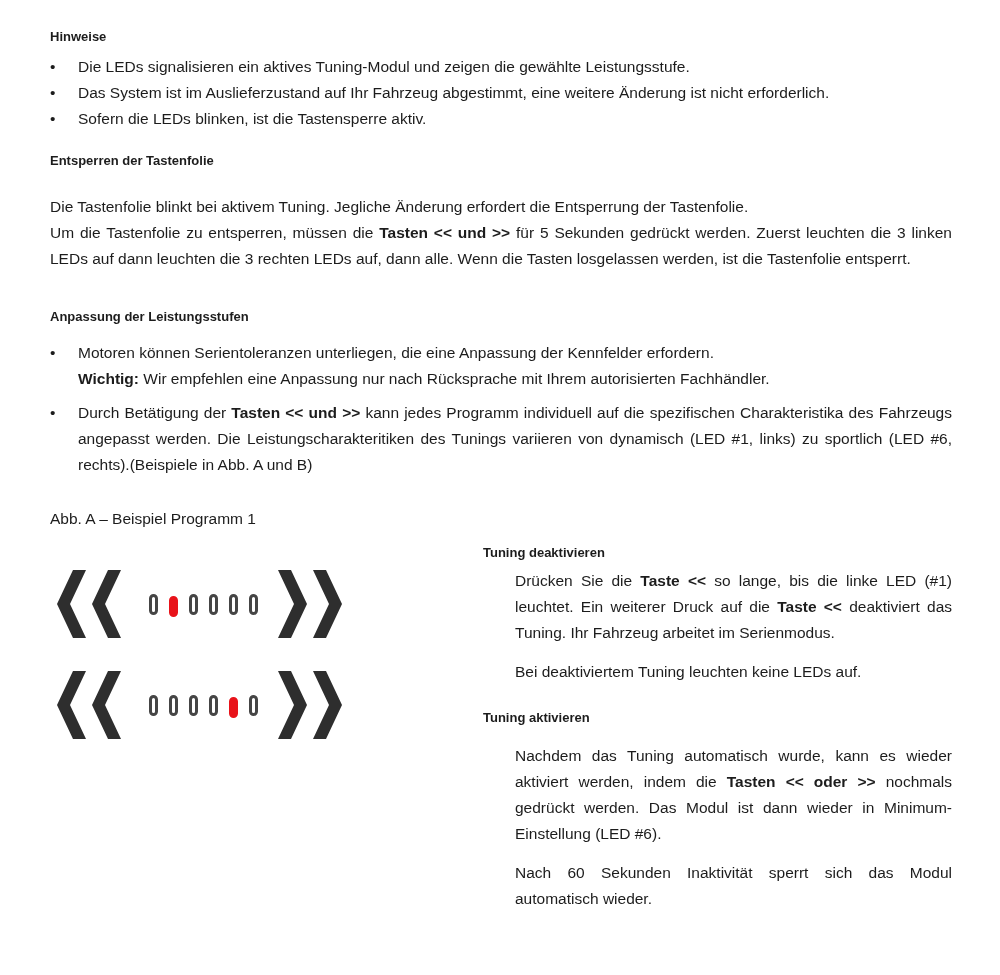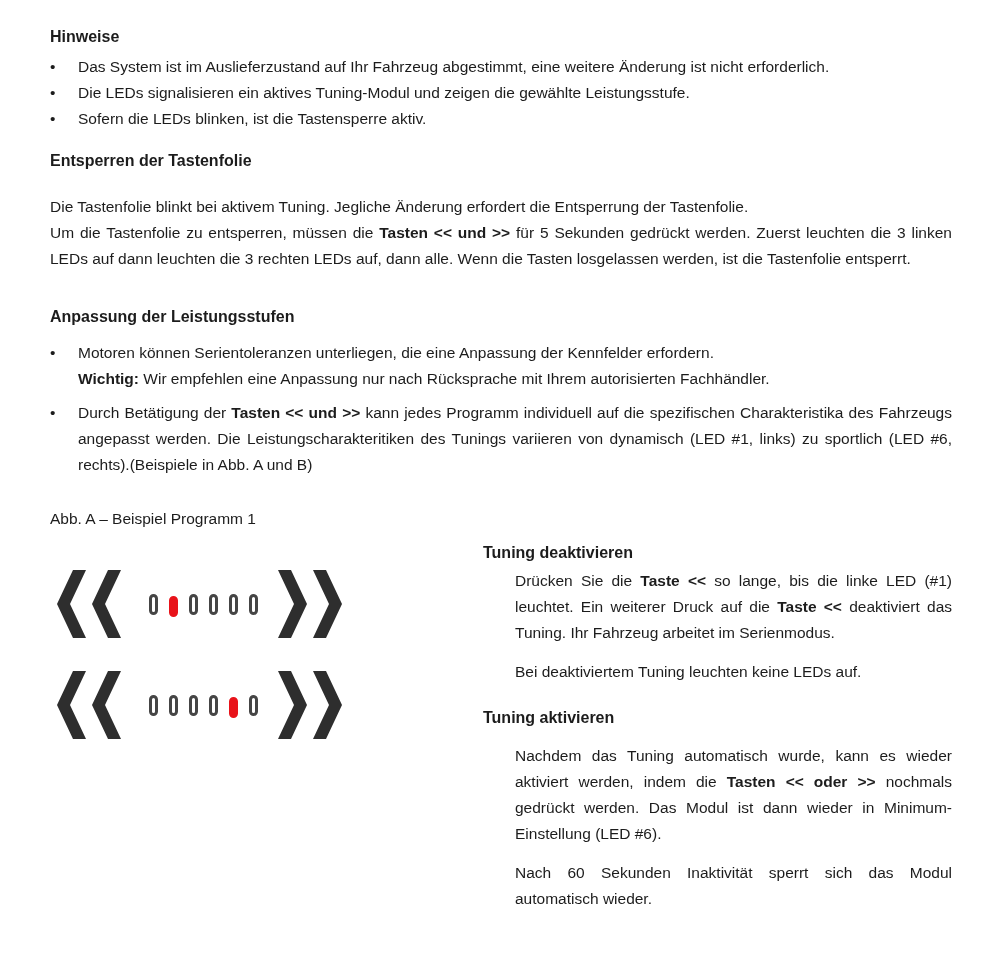--- a/index.html
+++ b/index.html
@@ -9,21 +9,21 @@
     overflow: hidden;
   }
   body {
     font-family: "Liberation Sans", sans-serif;
     font-size: 15.5px;
     line-height: 26px;
     color: var(--text, #1c1c1c);
   }
   .doc { padding: 24px 48px 0 50px; }
 
-  h3.sec { font-size: 16px; font-weight: 700; line-height: 26px; }
+  h3.sec { font-size: 13px; font-weight: 700; line-height: 26px; }
   .b { font-weight: 700; }
   .just { text-align: justify; }
 
   
   .li { display: flex; }
   .li .dot { width: 28px; flex: 0 0 28px; }
   .li .dot::before { content: "\2022"; }
   .li .txt { flex: 1; }
 
   
@@ -66,25 +66,25 @@
 </style>
 </head>
 <body style="--text: #1c1c1c; --chevron-dark: #2e2e2e; --led-outline-gray: #454545; --led-active-red: #e8131a;">
 
 <div class="doc">
 
   <h3 class="sec" id="sec-hinweise-title">Hinweise</h3>
 
   <div class="li">
     <span class="dot"></span>
-    <div class="txt just">Das System ist im Auslieferzustand auf Ihr Fahrzeug abgestimmt, eine weitere Änderung ist nicht erforderlich.</div>
+    <div class="txt">Die LEDs signalisieren ein aktives Tuning-Modul und zeigen die gewählte Leistungsstufe.</div>
   </div>
   <div class="li">
     <span class="dot"></span>
-    <div class="txt">Die LEDs signalisieren ein aktives Tuning-Modul und zeigen die gewählte Leistungsstufe.</div>
+    <div class="txt just">Das System ist im Auslieferzustand auf Ihr Fahrzeug abgestimmt, eine weitere Änderung ist nicht erforderlich.</div>
   </div>
   <div class="li">
     <span class="dot"></span>
     <div class="txt">Sofern die LEDs blinken, ist die Tastensperre aktiv.</div>
   </div>
 
   <h3 class="sec" id="sec-entsperren-title">Entsperren der Tastenfolie</h3>
 
   <p>Die Tastenfolie blinkt bei aktivem Tuning. Jegliche Änderung erfordert die Entsperrung der Tastenfolie.</p>
   <p class="just"><span>Um die Tastenfolie zu entsperren, müssen die </span><span class="b">Tasten &lt;&lt; und &gt;&gt;</span><span> für 5 Sekunden gedrückt werden. Zuerst leuchten die 3 linken LEDs auf dann leuchten die 3 rechten LEDs auf, dann alle. Wenn die Tasten losgelassen werden, ist die Tastenfolie entsperrt.</span></p>

